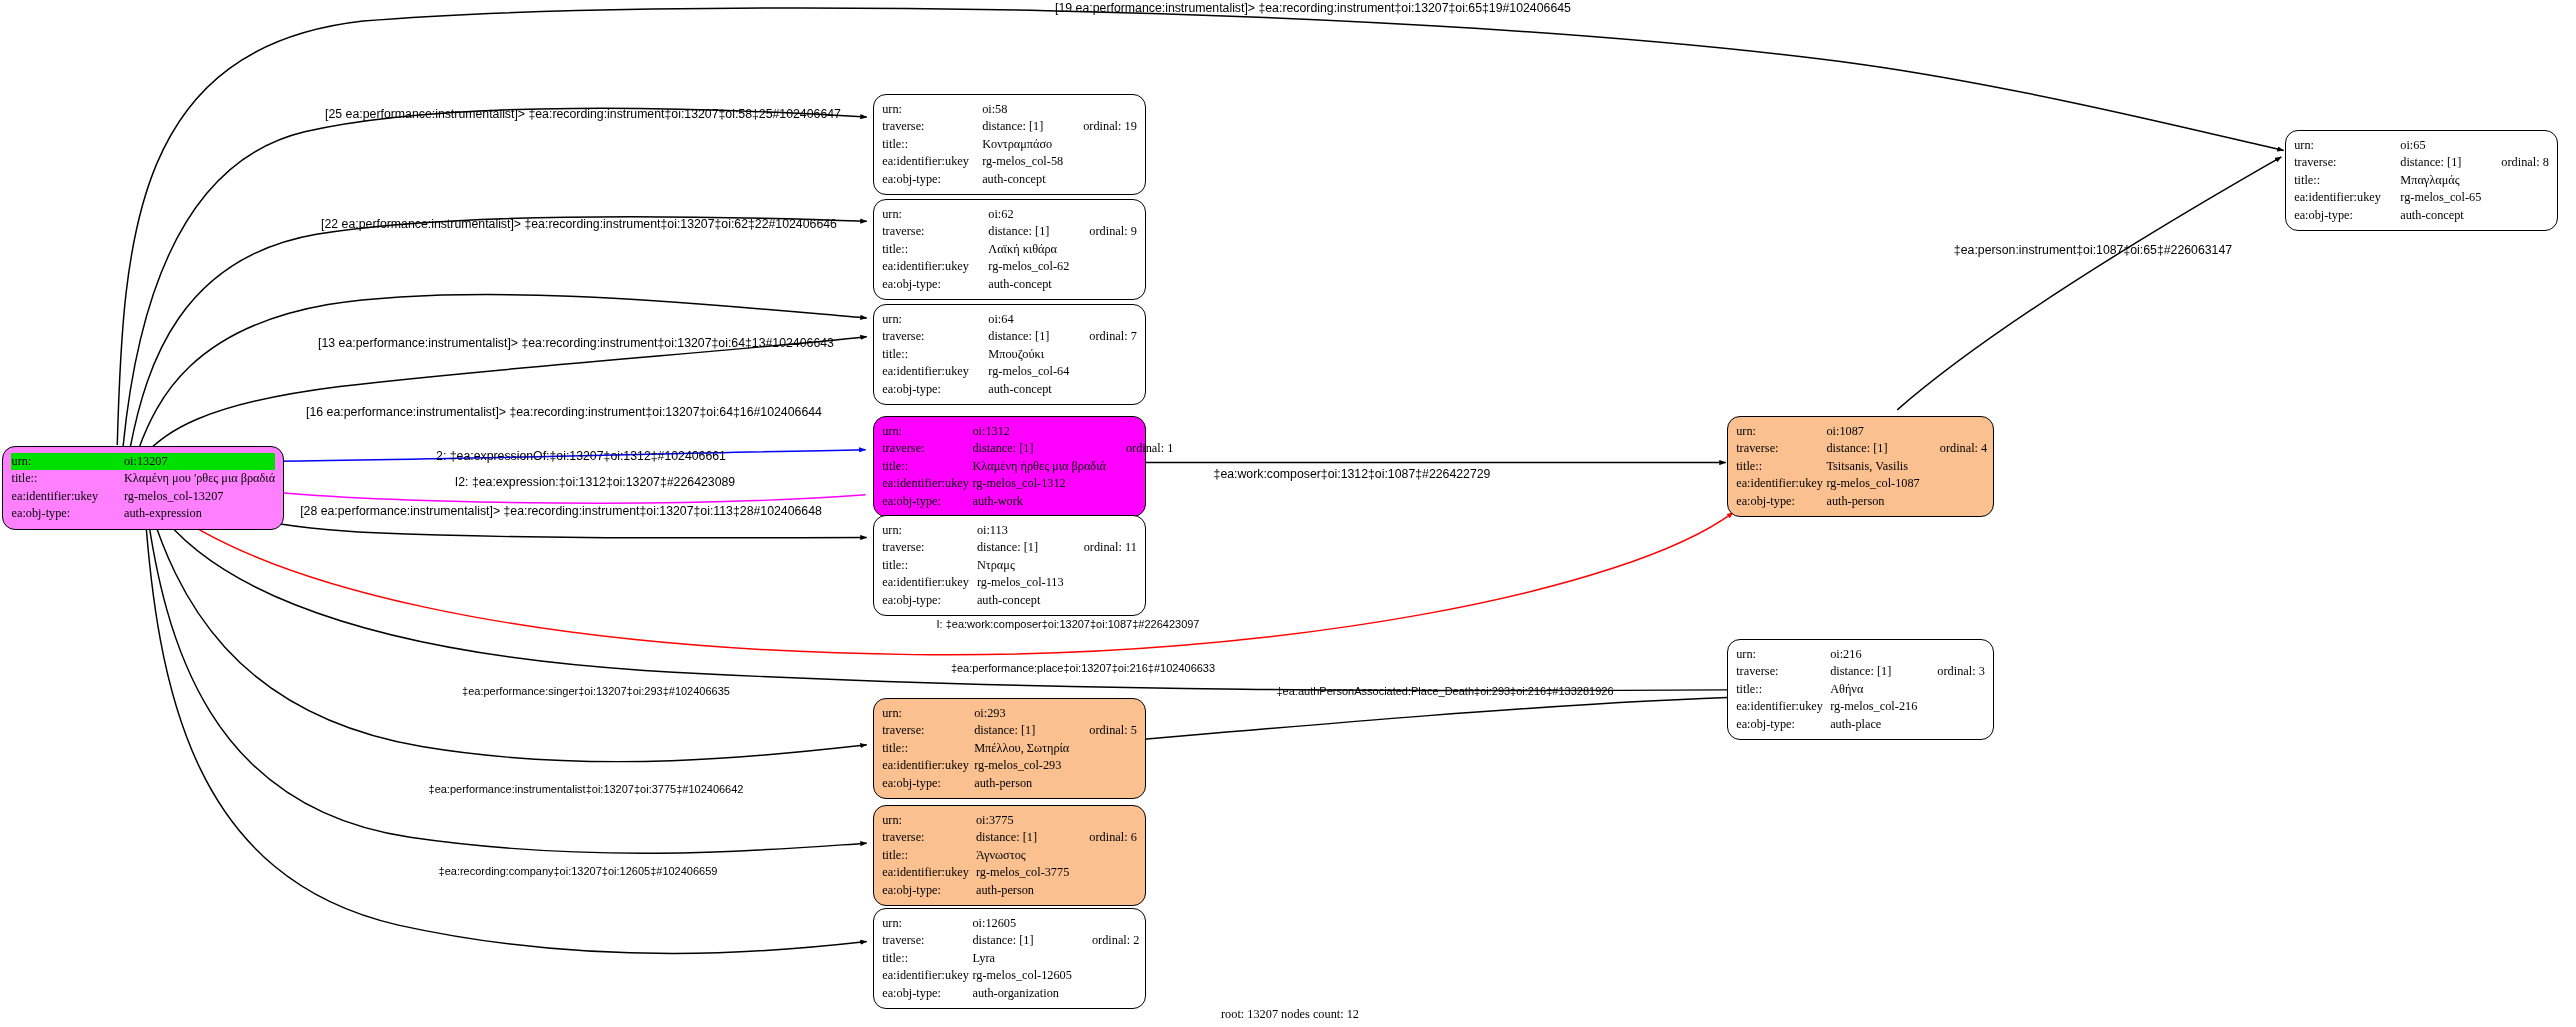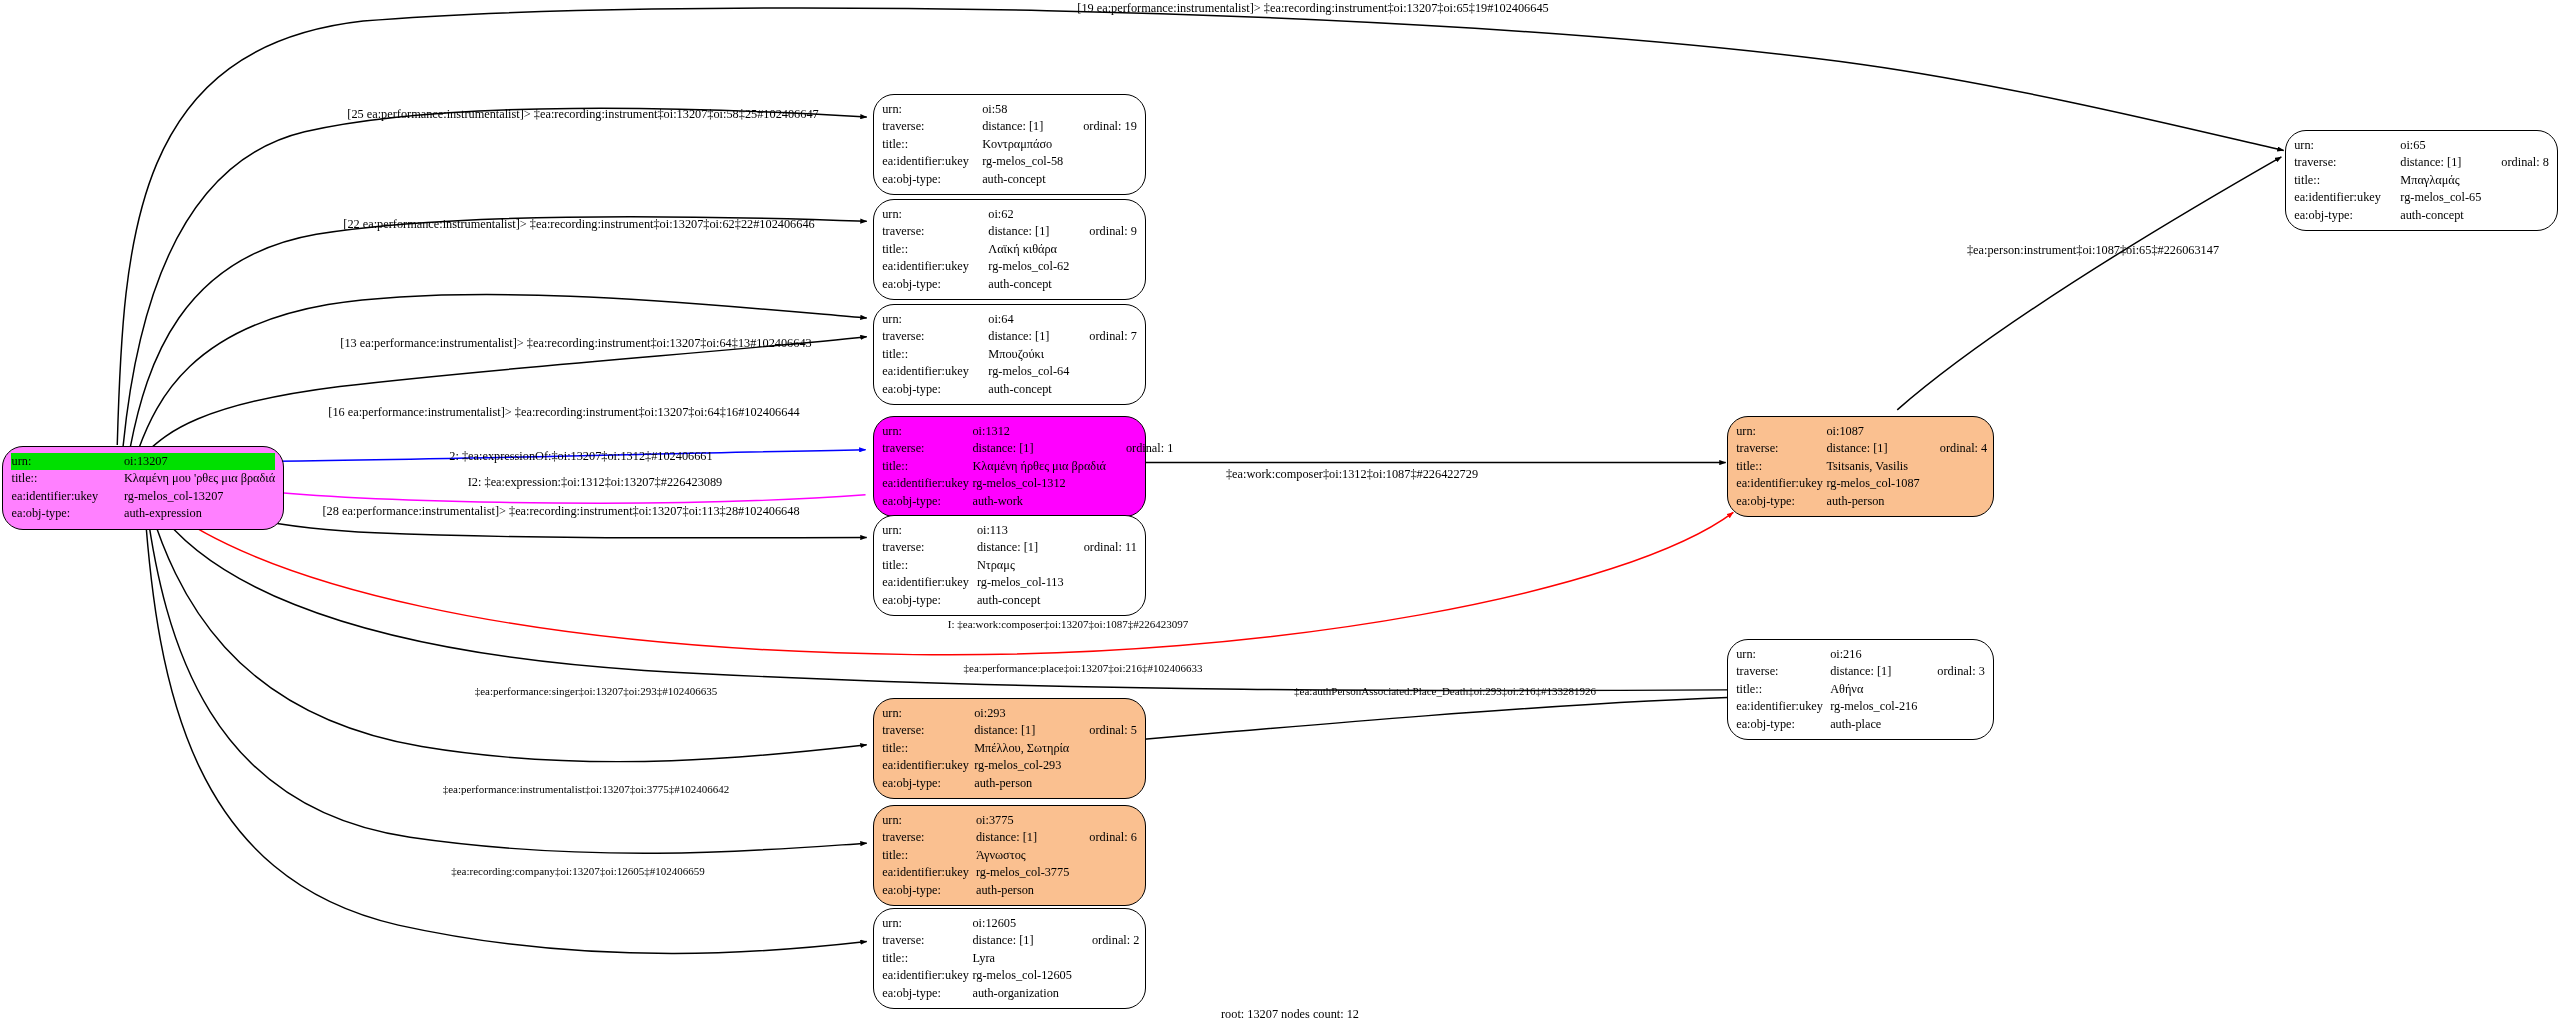--- a/index.html
+++ b/index.html
@@ -9,21 +9,21 @@
     height:1027px;
     background:#ffffff;
     font-family:"Liberation Serif", serif;
     overflow:hidden;
   }
   svg.edges{position:absolute;left:0;top:0;width:2576px;height:1027px;overflow:visible;}
   .node{
     position:absolute;
     box-sizing:border-box;
     border:1.2px solid #000;
-    border-radius:21px;
+    border-radius:13px;
     background:#ffffff;
     padding:5.9px 8.2px;
     font-size:12.3px;
     line-height:1.42;
     color:#000;
     white-space:nowrap;
   }
   .node.pink   {background:#ff80ff;}
   .node.magenta{background:#ff00ff;}
   .node.orange {background:#fac090;}
@@ -32,21 +32,21 @@
   .node td.k{width:141px;padding-right:3.5px;}
   .node td.v{}
   .node td.ord{padding-left:20px;}
   .rowhl td{background:#00e000;}
   .edge-label{
     position:absolute;
     font-size:12.3px;
     color:#000;
     white-space:nowrap;
     transform:translate(-50%,-50%);
-    font-family:Liberation Serif, serif;
+    font-family:Liberation Sans, sans-serif;
   }
   .edge-label.small{font-size:11px;}
   .footer{
     position:absolute;
     font-size:12.3px;
     color:#000;
     transform:translate(-50%,-50%);
     white-space:nowrap;
   }
 </style>

